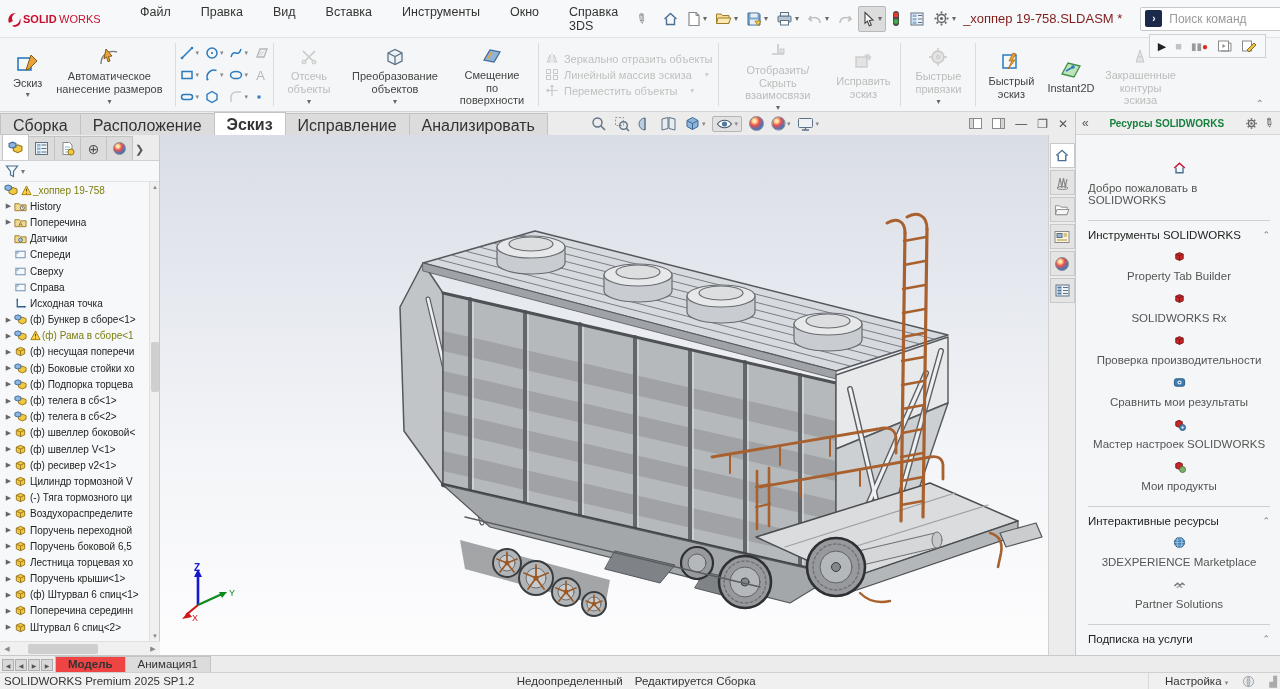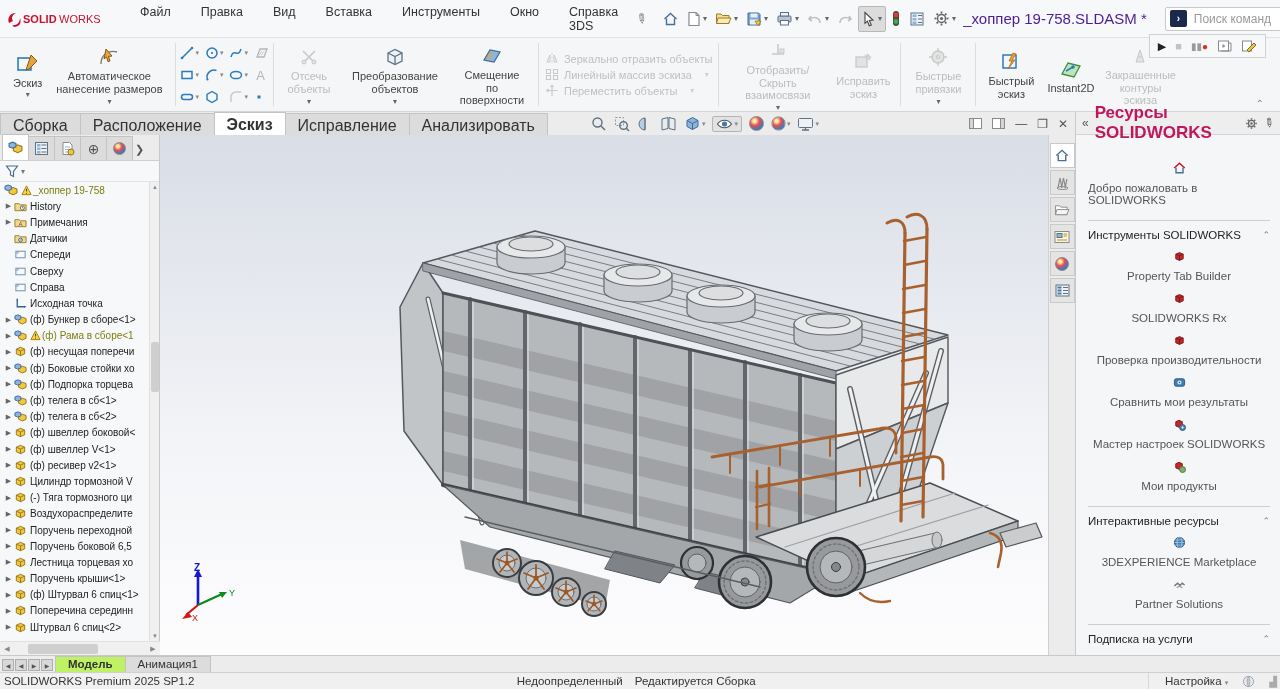--- a/index.html
+++ b/index.html
@@ -14,21 +14,21 @@
   .logo{display:flex;align-items:center;gap:4px;margin-right:10px;}
   .logo svg{display:block}
   .menu-bar{display:flex;gap:14px;margin-right:6px;}
   .menu-item{font-size:12.5px;color:#333;padding:4px 8px;cursor:default;}
   .pin{color:#777;font-size:13px;transform:rotate(40deg);margin-right:8px}
   .qat{display:flex;align-items:center;gap:2px;}
   .tbtn{display:flex;align-items:center;height:26px;padding:0 3px;border-radius:2px;color:#555;}
   .tbtn.sel{background:#dcdcdc;border:1px solid #b8b8b8;}
   .tbtn .dd{font-size:8px;color:#666;margin-left:2px}
   .tbtn.dis svg *{stroke:#c0c0c0 !important;fill:none !important}
-  .doc-title{font-size:15px;color:#4c1d95;margin-left:auto;margin-right:14px;white-space:nowrap;}
+  .doc-title{font-size:13px;color:#7f1d1d;margin-left:auto;margin-right:14px;white-space:nowrap;}
   .searchbox{display:flex;align-items:center;width:252px;height:24px;border:1px solid #c9c9c9;
     background:#fff;border-radius:2px;padding:0 4px;gap:5px;}
   .search-prompt{width:17px;height:17px;background:#1b2a4a;color:#fff;font-size:10px;
     display:flex;align-items:center;justify-content:center;border-radius:2px;font-weight:bold;}
   .searchbox input{border:none;outline:none;flex:1;font-size:12px;color:#333;
     font-family:inherit;background:transparent;}
   .searchbox input::placeholder{color:#9a9a9a}
 
   
   .ribbon{position:absolute;left:0;top:38px;width:1280px;height:74px;background:#f5f6f7;
@@ -102,38 +102,38 @@
   
   .taskstrip{position:absolute;left:1048px;top:135px;width:27px;height:520px;background:#ececec;
     border-left:1px solid #d0d0d0;display:flex;flex-direction:column;align-items:center;padding-top:8px;gap:2px;}
   .tstab{width:25px;height:25px;display:flex;align-items:center;justify-content:center;
     border:1px solid #c9c9c9;background:#e4e4e4;}
   .tstab.active{background:#fff;}
   .taskpane{position:absolute;left:1075px;top:112px;width:205px;height:543px;background:#f5f6f7;
     border-left:1px solid #c9c9c9;}
   .tp-header{height:23px;background:#eeeeee;border-bottom:1px solid #d5d5d5;display:flex;
     align-items:center;padding:0 6px;gap:6px;}
-  .tp-title{font-size:17px;font-weight:bold;color:#be185d;flex:1;text-align:left;}
+  .tp-title{font-size:10px;font-weight:bold;color:#15803d;flex:1;text-align:center;}
   .tp-body{padding:10px 10px 0 12px;}
   .tp-item{display:flex;align-items:center;gap:7px;font-size:11.5px;color:#555;margin-bottom:10px;flex-direction:column;}
   .tp-item .tpicon{flex:none;display:flex}
   .tp-sec{border-top:1px solid #cfcfcf;margin:14px 0 9px;padding-top:8px;display:flex;align-items:center;}
   .tp-sec .sec-title{font-size:11.5px;font-weight:normal;color:#222;flex:1;}
   .tp-sec .chev{color:#777;font-size:9px;}
   .tp-welcome{margin:16px 0 2px;}
 
   
   .bottombar{position:absolute;left:0;top:655px;width:1280px;height:17px;background:#ececec;
     border-top:1px solid #c9c9c9;display:flex;align-items:flex-end;}
   .navbtns{display:flex;gap:1px;padding:0 2px 1px 2px;}
   .navbtn{width:12px;height:12px;border:1px solid #aeaeae;background:#d8d8d8;color:#555;
     font-size:6px;display:flex;align-items:center;justify-content:center;}
   .mtab{height:16px;padding:1px 12px 0;font-size:11.5px;background:#dcdcdc;border:1px solid #c3c3c3;
     border-bottom:none;margin-right:-1px;color:#333;}
-  .mtab.active{background:#bef264;font-weight:bold;}
+  .mtab.active{background:#ef4444;font-weight:bold;}
   .statusbar{position:absolute;left:0;top:672px;width:1280px;height:17px;background:#f0f0f1;
     border-top:1px solid #d0d0d0;display:flex;align-items:center;font-size:11.5px;color:#333;padding:0 4px;}
   .sb-left{flex:none;}
   .sb-state{margin-left:auto;}
   .sb-mode{margin-left:12px;margin-right:70px;}
   .sb-right{margin-left:auto;display:flex;align-items:center;gap:14px;border-left:1px solid #d8d8d8;
     padding-left:16px;height:100%;}
   .sb-grip{color:#aaa;font-size:10px;letter-spacing:-1px}
 </style>
 </head>
@@ -650,21 +650,21 @@
           <span class="tlabel">History</span>
         </div>
         <div class="tree-row">
           <span class="tw">▶</span>
           <span class="ticon">
             <svg width="13" height="13" viewBox="0 0 14 14">
               <path d="M1 4 L5.5 4 L6.8 5.2 L13 5.2 L13 11.5 L1 11.5 Z" fill="#f3d98c" stroke="#9a7d2a"></path>
               <text x="7" y="10.8" font-size="6.5" text-anchor="middle" fill="#555" font-family="inherit">A</text>
             </svg>
           </span>
-          <span class="tlabel">Примечания</span>
+          <span class="tlabel">Поперечина</span>
         </div>
         <div class="tree-row">
           <span class="tw"></span>
           <span class="ticon">
             <svg width="13" height="13" viewBox="0 0 14 14">
               <path d="M1 4 L5.5 4 L6.8 5.2 L13 5.2 L13 11.5 L1 11.5 Z" fill="#f3d98c" stroke="#9a7d2a"></path>
               <circle cx="7" cy="8.5" r="2" fill="#cfe3f2" stroke="#3c6a99"></circle>
               <path d="M7 8.5 L8.3 7.4" stroke="#3c6a99"></path>
             </svg>
           </span>

